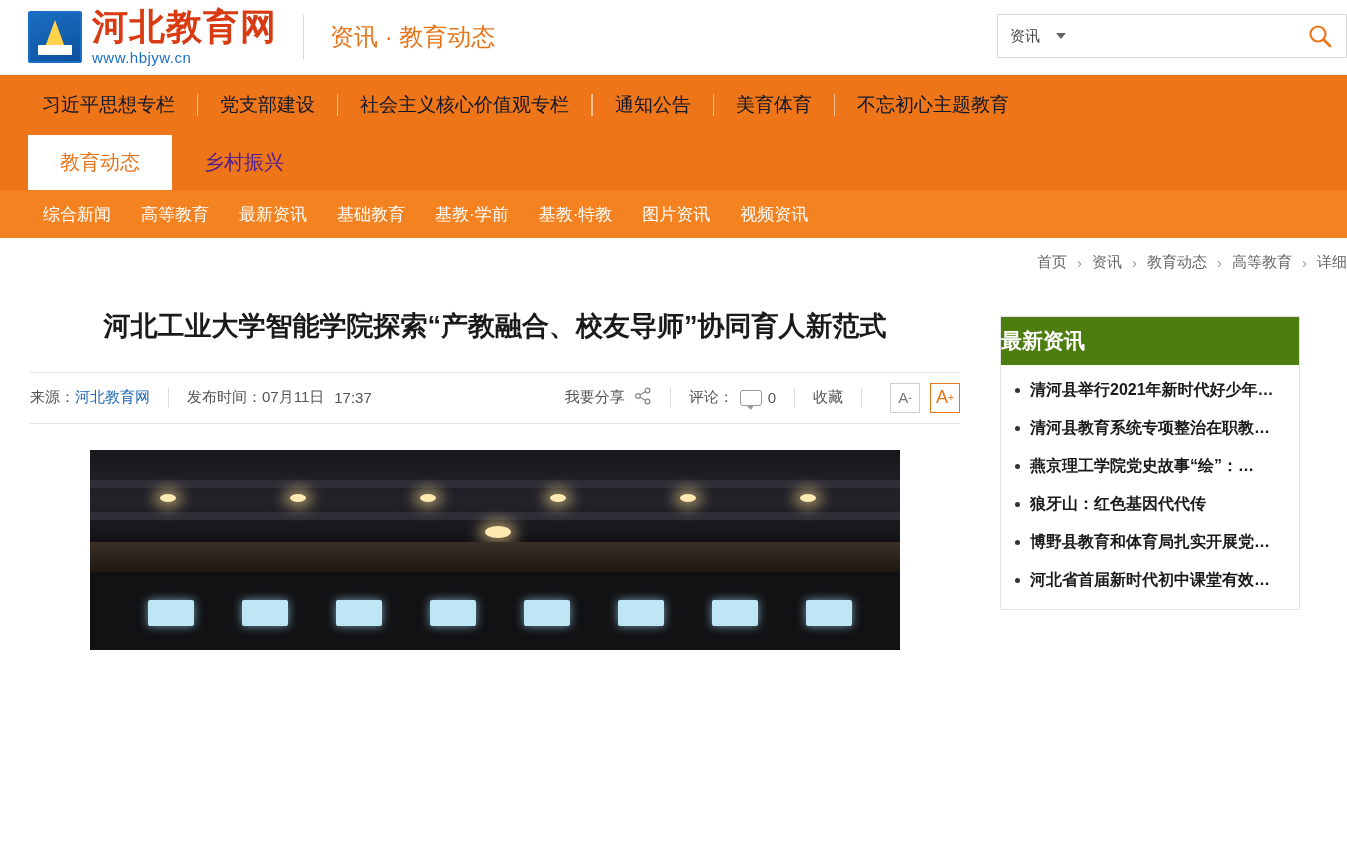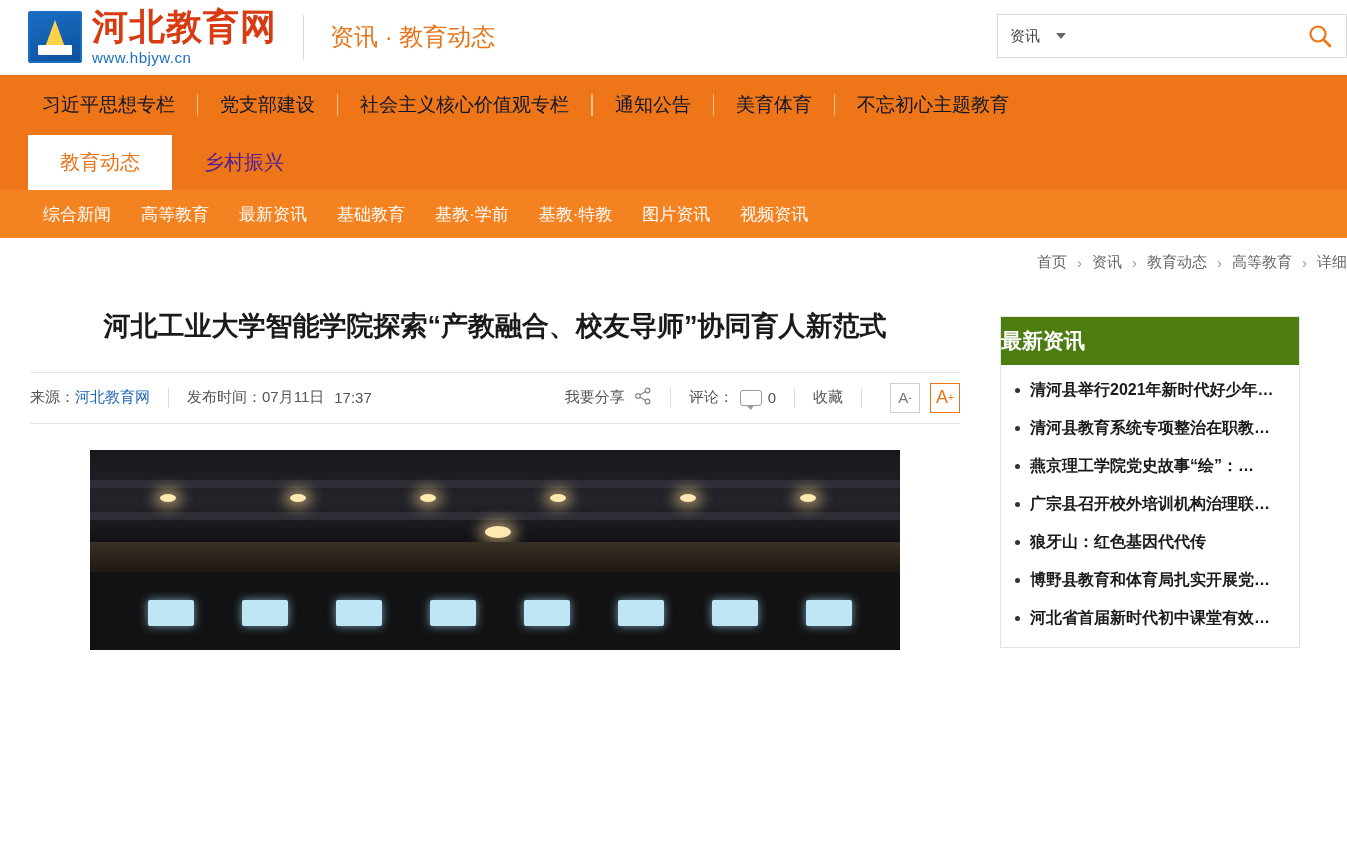--- a/index.html
+++ b/index.html
@@ -510,24 +510,20 @@
         <div class="side-item">
           <span class="dot"></span>
           <span class="txt">清河县教育系统专项整治在职教…</span>
         </div>
         <div class="side-item">
           <span class="dot"></span>
           <span class="txt">燕京理工学院党史故事“绘”：…</span>
         </div>
         <div class="side-item">
           <span class="dot"></span>
-          <span class="txt">广宗县召开校外培训机构治理联…</span>
-        </div>
-        <div class="side-item">
-          <span class="dot"></span>
           <span class="txt">狼牙山：红色基因代代传</span>
         </div>
         <div class="side-item">
           <span class="dot"></span>
           <span class="txt">博野县教育和体育局扎实开展党…</span>
         </div>
         <div class="side-item">
           <span class="dot"></span>
           <span class="txt">河北省首届新时代初中课堂有效…</span>
         </div>

